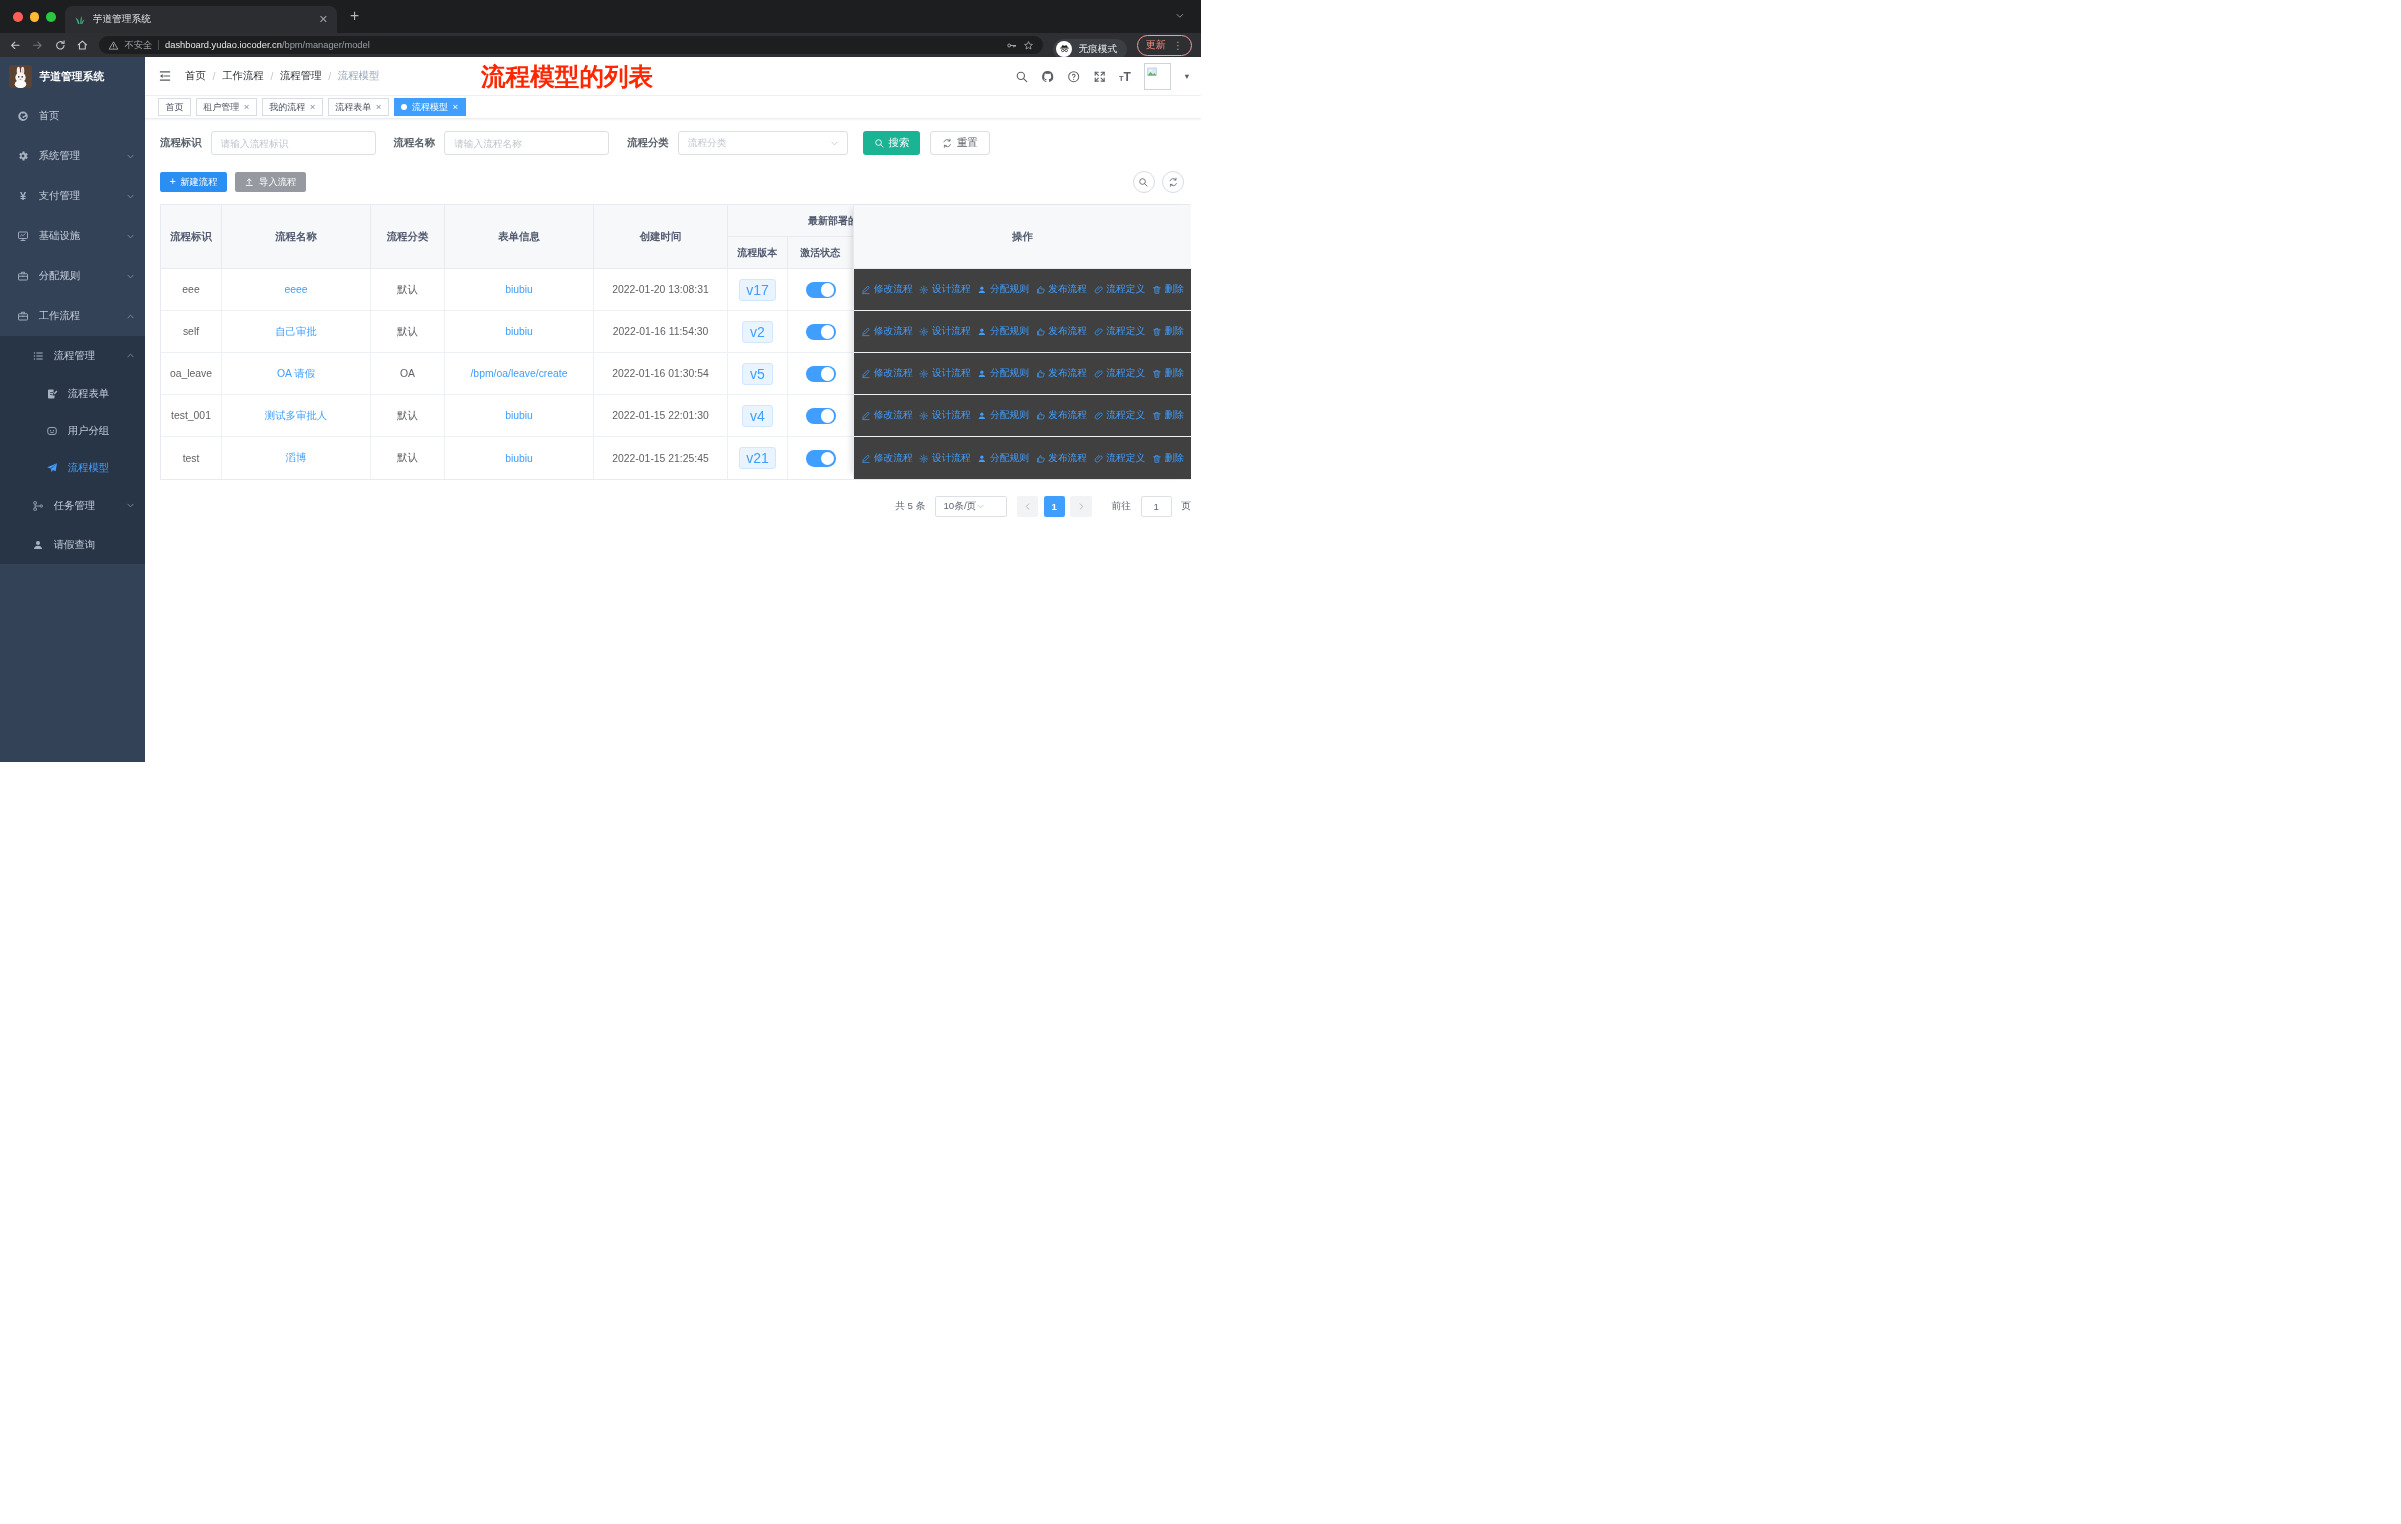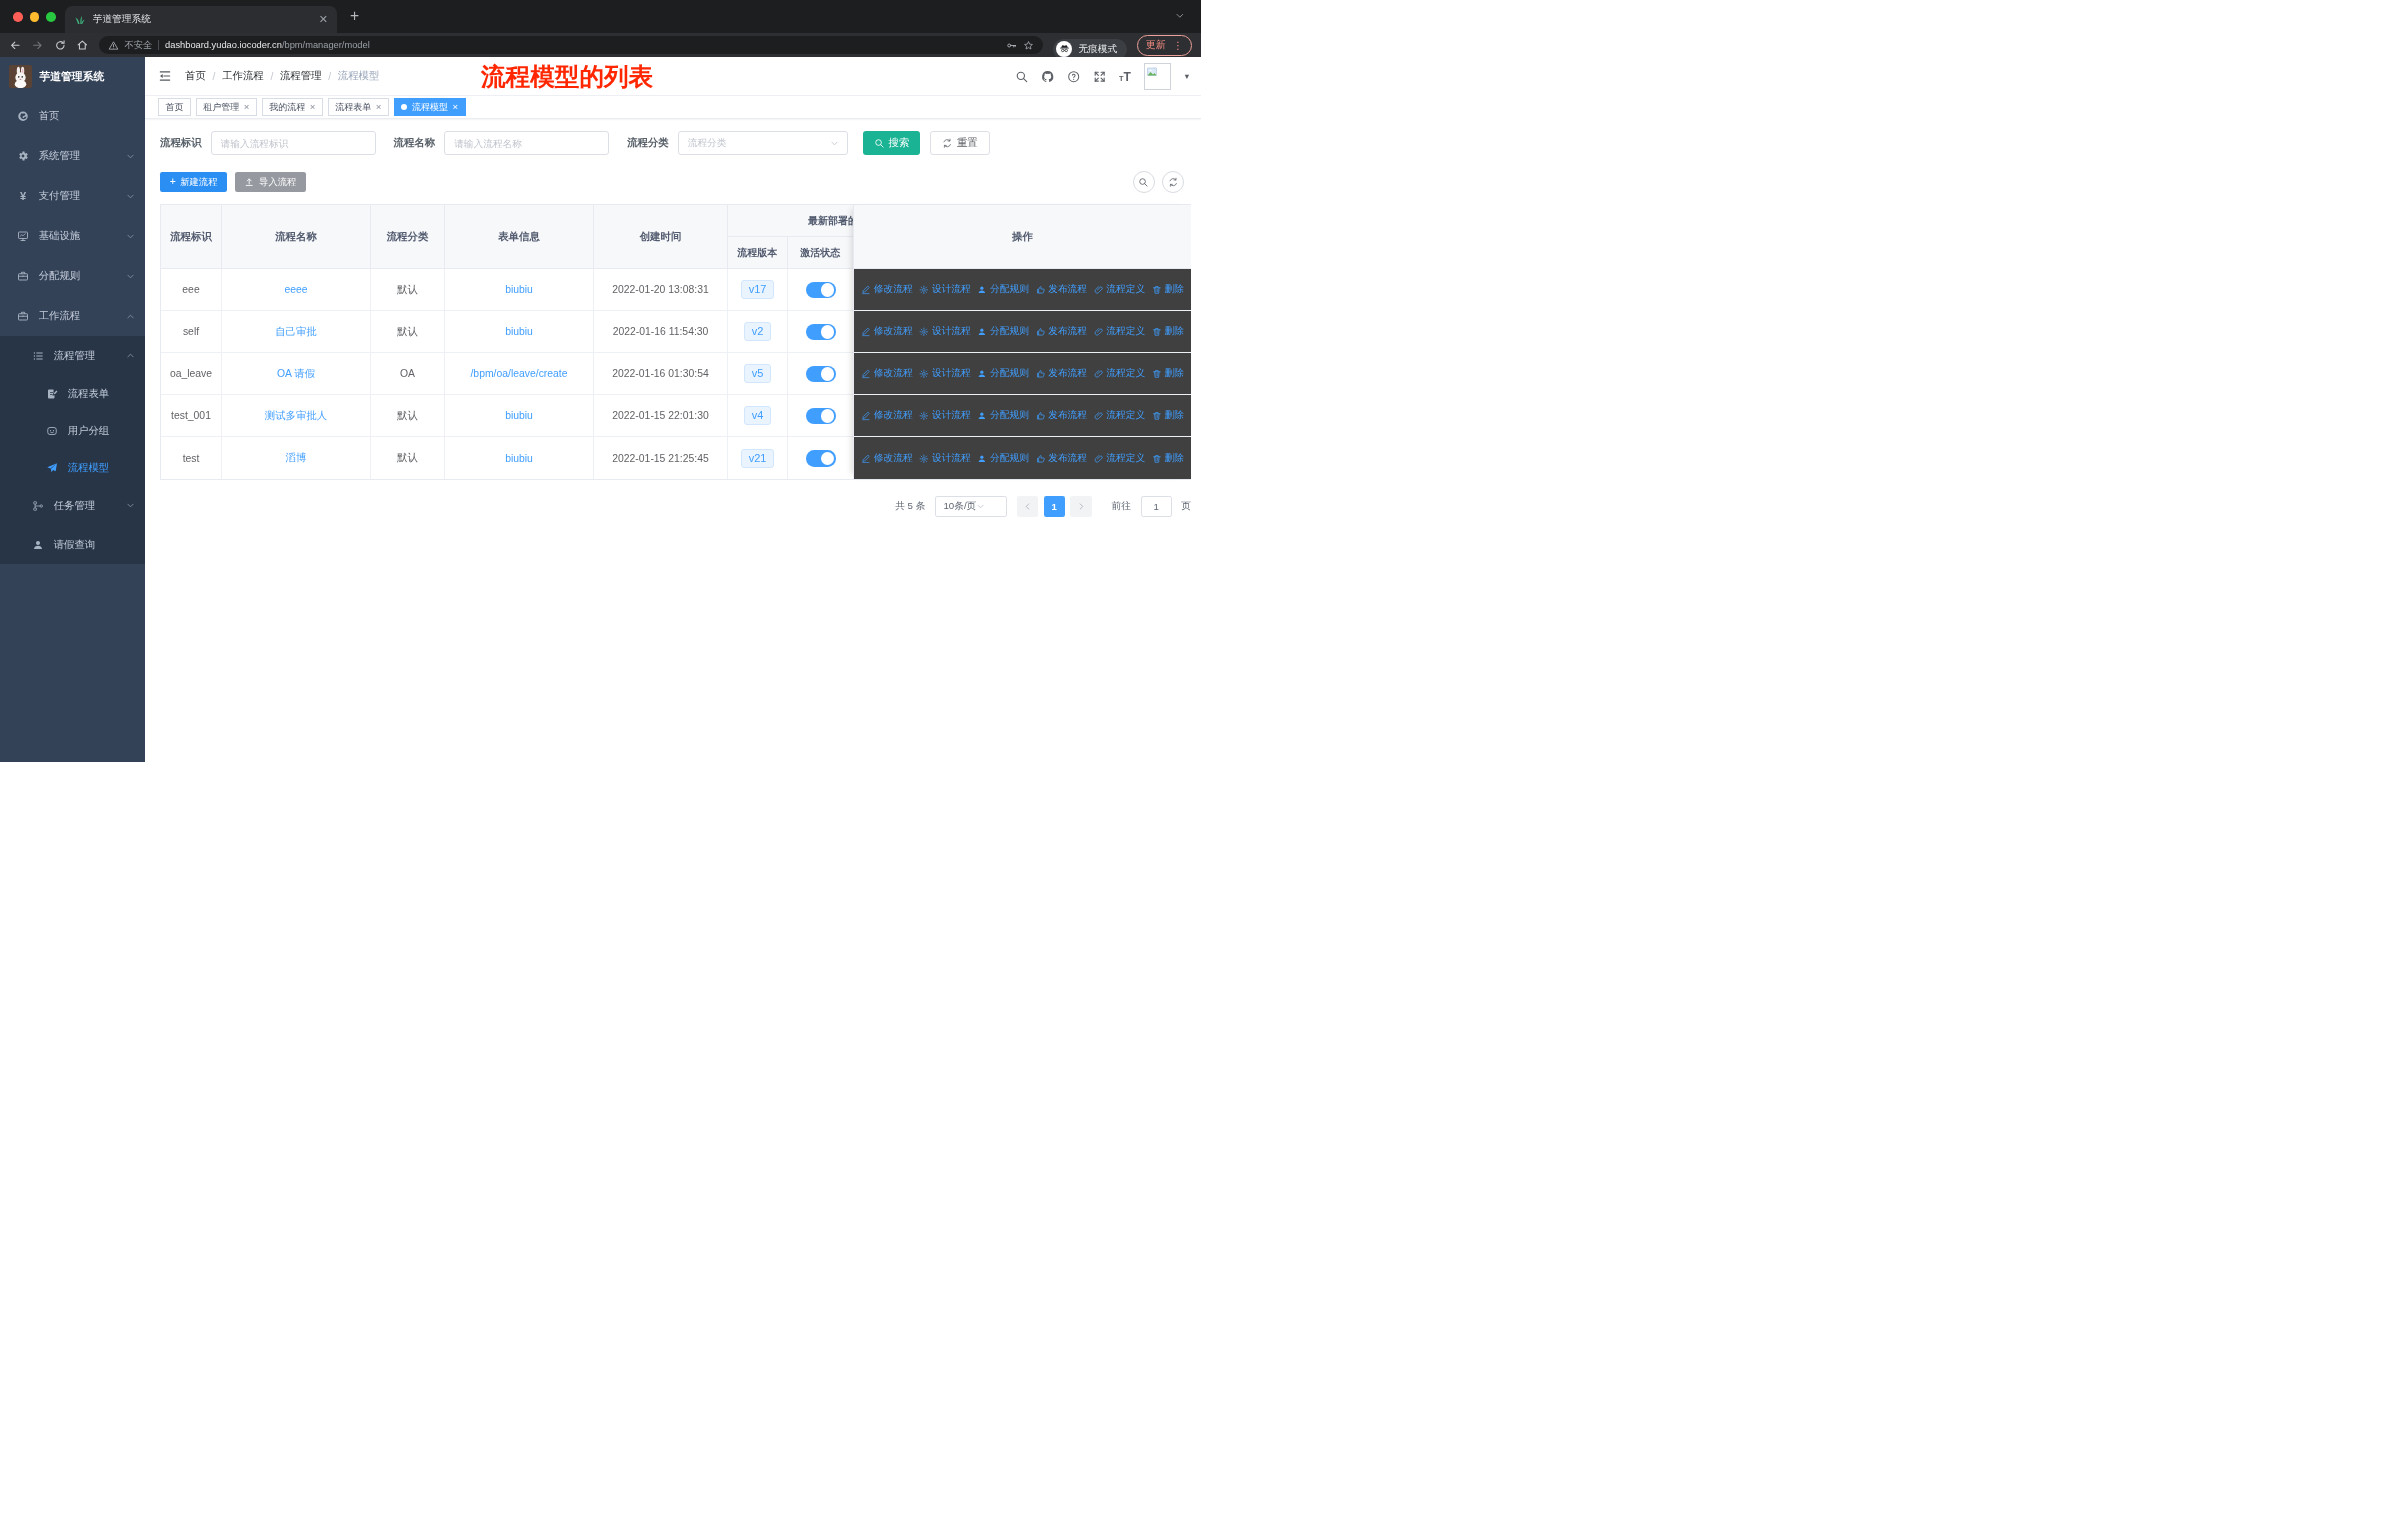--- a/index.html
+++ b/index.html
@@ -129,21 +129,21 @@
   .gsub { position:absolute; left:0; bottom:0; width:125px; height:32px; display:flex;
           border-top:0.7px solid #e7ebf1; }
   .gsub .th { font-size:10px; }
   .ws0{width:60px;} .ws1{width:66px; border-right:none;}
   .tr { display:flex; height:42px; border-bottom:0.7px solid #edf0f5; background:#fff; }
   .tr.last { border-bottom:none; }
   .td { display:flex; align-items:center; justify-content:center; border-right:0.7px solid #edf0f5;
         height:100%; color:#606266; padding:0 3px; text-align:center; }
   .link { color:var(--link,#409eff); cursor:pointer; }
   .vtag { background:#e9f4ff; border:0.7px solid #d2e7fd; border-radius:3px; color:var(--primary,#409eff);
-          font-size:11px; padding:3px 6.7px; line-height:1; }
+          font-size:14px; padding:3px 6.7px; line-height:1; }
   .switch { width:30px; height:16.4px; border-radius:8.2px; background:var(--primary,#409eff);
             position:relative; cursor:pointer; }
   .switch::after { content:""; position:absolute; top:1.5px; right:1.5px; width:13.4px; height:13.4px;
                    background:#fff; border-radius:50%; }
   .fixedcol { position:absolute; top:0; left:692px; width:338px; height:100%; z-index:3;
               background:#404040; border-left:0.7px solid #e7ebf1;
               box-shadow:-5.2px 0 6.7px -3.7px rgba(0,0,0,.16); }
   .fhead { height:64px; background:#f7f8fa; border-bottom:0.7px solid #e7ebf1; display:flex;
            align-items:center; justify-content:center; font-weight:bold; color:var(--header_text,#515a6e); }
   .frow { height:42px; border-bottom:0.7px solid #edf0f5; display:flex; align-items:center;

